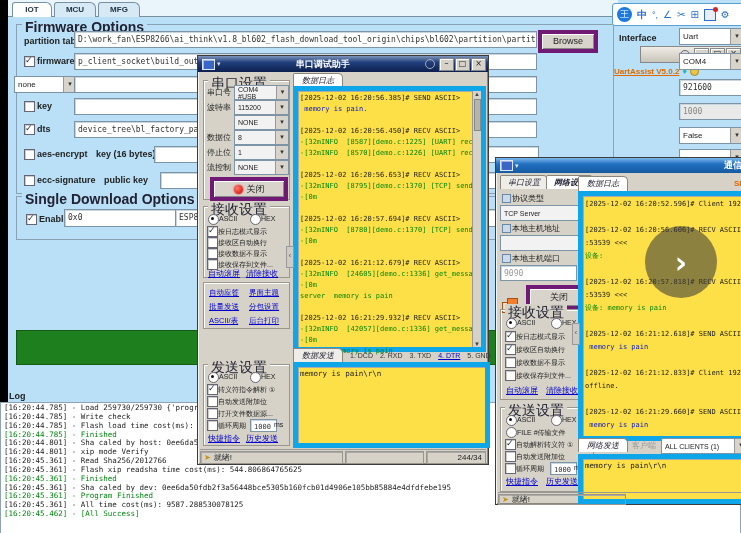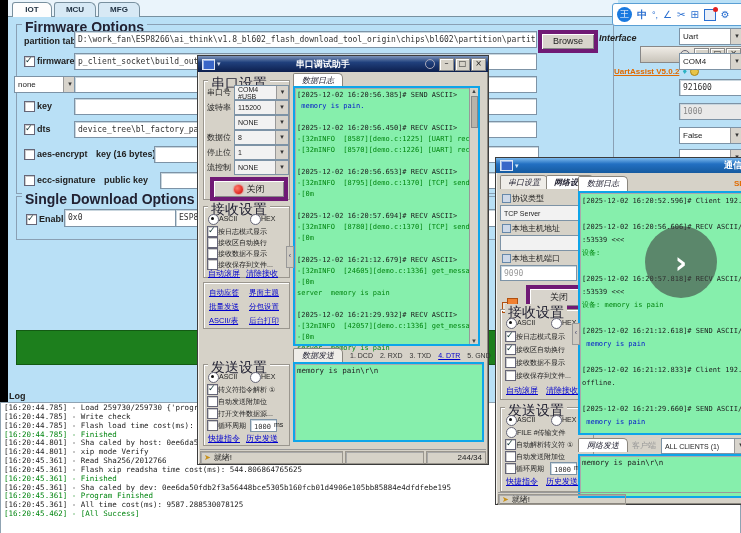--- a/index.html
+++ b/index.html
@@ -42,21 +42,21 @@
   .win{background:#d6d2c8;border:1px solid #3c3c3c;
        box-shadow:inset 1px 1px 0 #f5f3ef,inset -1px -1px 0 #8b877f;}
   .tbar{color:#fff;font-size:9px;font-weight:700;display:flex;align-items:center;}
   .tbar2{background:linear-gradient(180deg,#7e95bb 0%,#20407c 40%,#0d1f4e 100%);}
   .tbar3{background:linear-gradient(180deg,#7cb9ec 0%,#2270c2 40%,#155a9f 100%);}
   .wbtn{width:13px;height:11px;background:#d6d2c8;border:1px solid #888;
         box-shadow:inset 1px 1px 0 #fff;font:8px "DejaVu Sans",sans-serif;color:#222;
         text-align:center;line-height:10px;margin-left:1px;}
   .stab{border:1px solid #8a867e;border-bottom:none;border-radius:2px 5px 0 0;background:#efede8;
         font-size:8px;color:#223;text-align:center;font-style:italic;}
-  .white{background:#86efac;border:2px solid #0ea5e9;box-shadow:inset 1px 1px 0 #aaa;}
+  .white{background:#fde047;border:5px solid #0ea5e9;box-shadow:inset 1px 1px 0 #aaa;}
   .slabel{font-size:8px;color:#222;white-space:nowrap;}
   .qlinks{display:grid;grid-template-columns:36px 36px;grid-column-gap:4px;grid-row-gap:4px;}
   .qlinks div{color:#0000cc;text-decoration:underline;font-size:7.5px;white-space:nowrap;overflow:hidden;}
   .u2log{font:7px "DejaVu Sans Mono",monospace;line-height:11px;padding:2px;}
   .n3log{font:7px "DejaVu Sans Mono",monospace;line-height:13px;padding:2px;}
   .sendtxt{font:7.5px "DejaVu Sans Mono",monospace;color:#222;padding:2px;}
   .statusbar{border-top:1px solid #999;}
   .seg{border:1px solid #9a968e;box-shadow:inset 1px 1px 0 #aaa;font-size:8px;color:#222;
        padding:1px 3px;white-space:nowrap;overflow:hidden;}
   .pinrow{font-size:7px;color:#333;white-space:nowrap;display:flex;align-items:center;}
@@ -124,21 +124,21 @@
 
   <div class="abs grp" style="left:16px;top:196px;width:596px;height:42px;"></div>
   <span class="abs cap capb" style="left:22px;top:191px;">Single Download Options</span>
   <span class="abs cb on" style="left:26px;top:214px;"></span>
   <span class="abs lbl" style="left:39px;top:214px;">Enable</span>
   <div class="abs inp" style="left:64px;top:209px;width:106px;height:13px;">0x0</div>
   <div class="abs inp" style="left:175px;top:209px;width:355px;height:13px;">ESP82</div>
 
   <div class="abs" style="left:16px;top:330px;width:598px;height:33px;background:#1d7f1d;border:1px solid #135a13;"></div>
 
-  <span class="abs lbl" style="left:599px;top:33px;font-style:italic;">Interface</span>
+  <span class="abs lbl" style="left:619px;top:33px;">Interface</span>
   <div class="abs dd" style="left:679px;top:28px;width:60px;height:15px;">
       <span>Uart</span>
       <span class="da">▾</span>
     </div>
 
   <div class="abs" style="left:640px;top:46px;width:100px;height:15px;background:linear-gradient(180deg,#efece6,#c9c4ba);border:1px solid #888;display:flex;align-items:center;justify-content:flex-end;padding-right:1px;">
     <span style="width:8px;height:8px;border:1px solid #667;border-radius:50%;margin-right:3px;"></span>
     <span class="wbtn">–</span>
     <span class="wbtn">□</span>
     <span class="wbtn">×</span>

